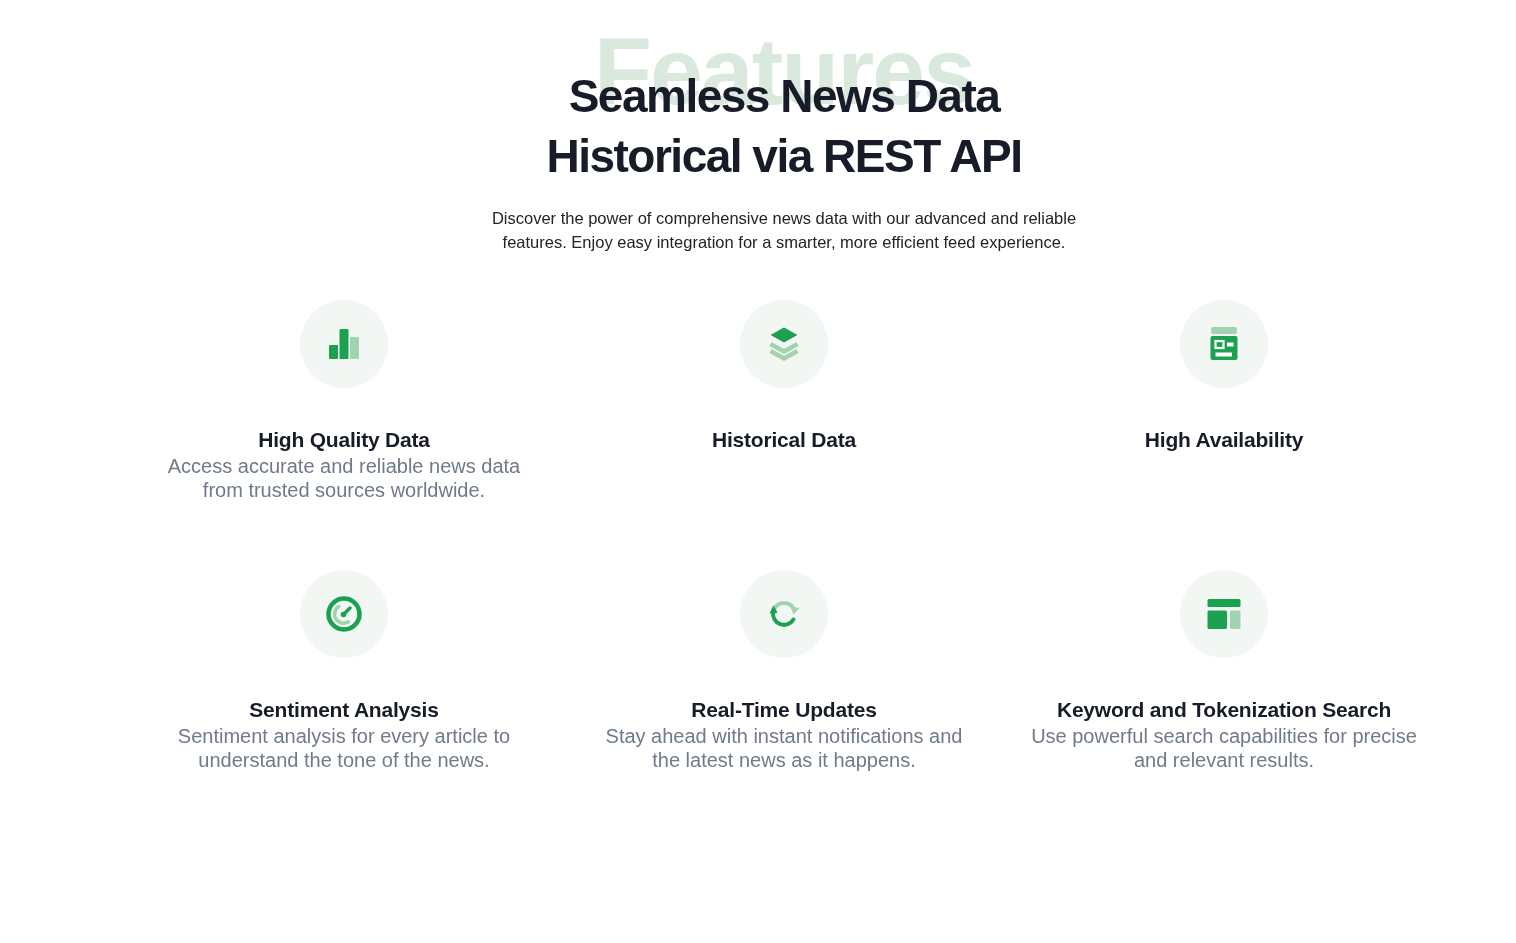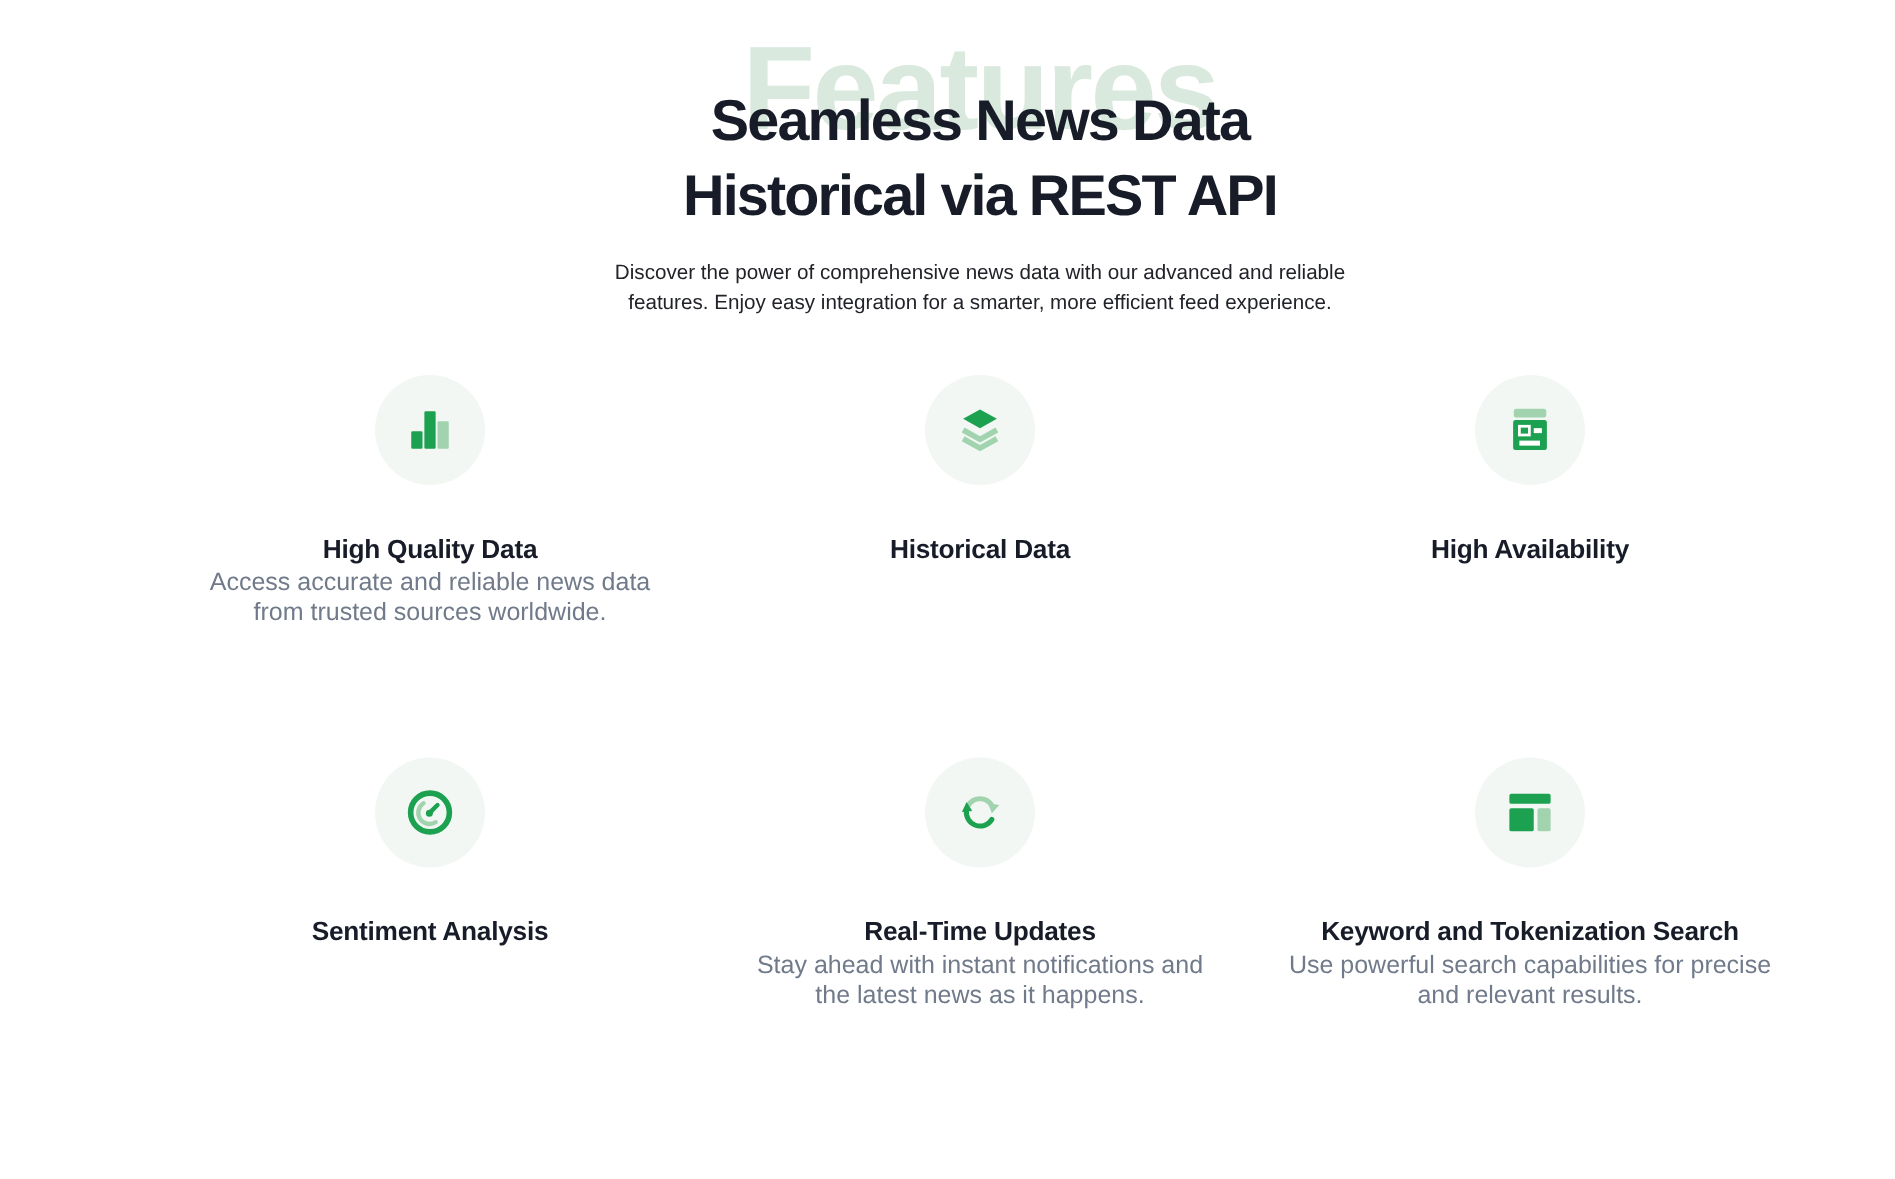--- a/index.html
+++ b/index.html
@@ -28,21 +28,21 @@
   }
   .subheading{
     position:relative;z-index:1;
     margin:20px auto 0;max-width:625px;
     text-align:center;color:var(--body-text);
     font-size:16.5px;line-height:24px;
   }
   .features-grid{
     margin-top:46px;
     display:grid;grid-template-columns:repeat(3,440px);
-    row-gap:104px;
+    row-gap:68px;
   }
   .feature-card{display:flex;flex-direction:column;align-items:center;text-align:center;}
   .icon-circle{
     width:88px;height:88px;border-radius:50%;
     background:var(--green-faint);
     display:flex;align-items:center;justify-content:center;
   }
   .icon-circle svg{display:block;}
   .feature-title{
     margin-top:38px;color:var(--heading);
@@ -115,20 +115,21 @@
         <span>
           <svg width="40" height="40" viewBox="0 0 40 40">
             <circle cx="20" cy="20" r="15.5" fill="none" stroke="var(--green)" stroke-width="4.5"></circle>
             <path d="M24.5 27.8 A9 9 0 0 1 14.8 12.6" fill="none" stroke="var(--green-light)" stroke-width="3.5" stroke-linecap="round"></path>
             <line x1="19.5" y1="20.5" x2="26" y2="14" stroke="var(--green)" stroke-width="3.5" stroke-linecap="round"></line>
             <circle cx="19.5" cy="20.5" r="2.8" fill="var(--green)"></circle>
           </svg>
         </span>
       </div>
       <h3 class="feature-title">Sentiment Analysis</h3>
+      <p class="feature-desc">Sentiment analysis for every article to understand the tone of the news.</p>
     </div>
 
     <div class="feature-card">
       <div class="icon-circle">
         <span>
           <svg width="40" height="40" viewBox="0 0 40 40">
             <path d="M10.5 14.5 A11 11 0 0 1 29.5 14.5" fill="none" stroke="var(--green-light)" stroke-width="4" stroke-linecap="round"></path>
             <polygon points="26.5,12.5 35.5,14 29.5,20.5" fill="var(--green-light)"></polygon>
             <path d="M29.5 25.5 A11 11 0 0 1 9.2 18.1" fill="none" stroke="var(--green)" stroke-width="4" stroke-linecap="round"></path>
             <polygon points="5.5,19.5 13.8,18.8 9.3,11.5" fill="var(--green)"></polygon>

